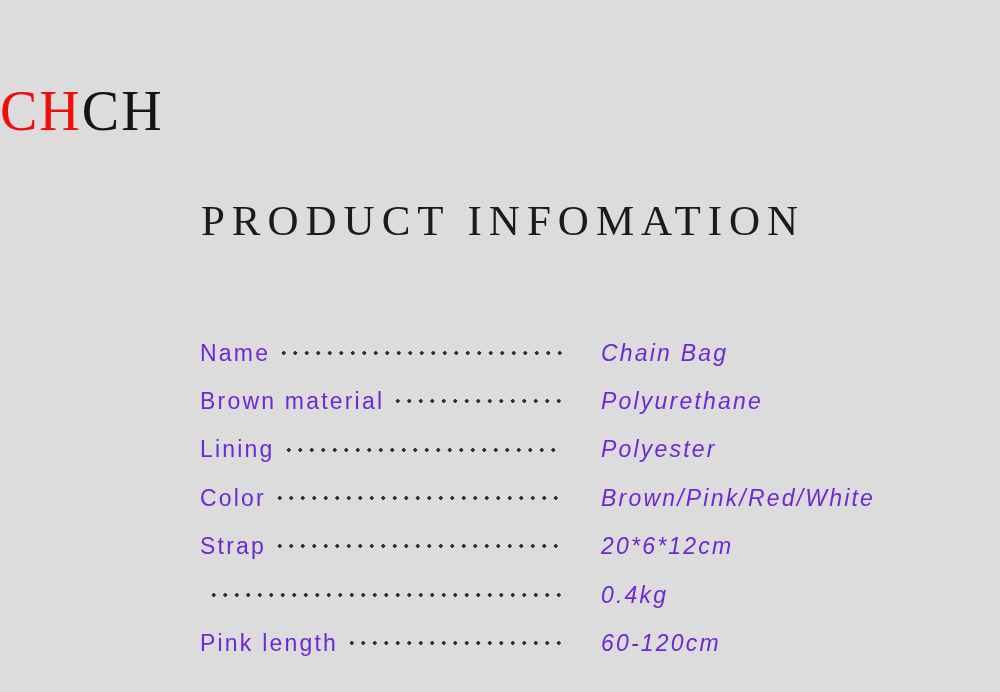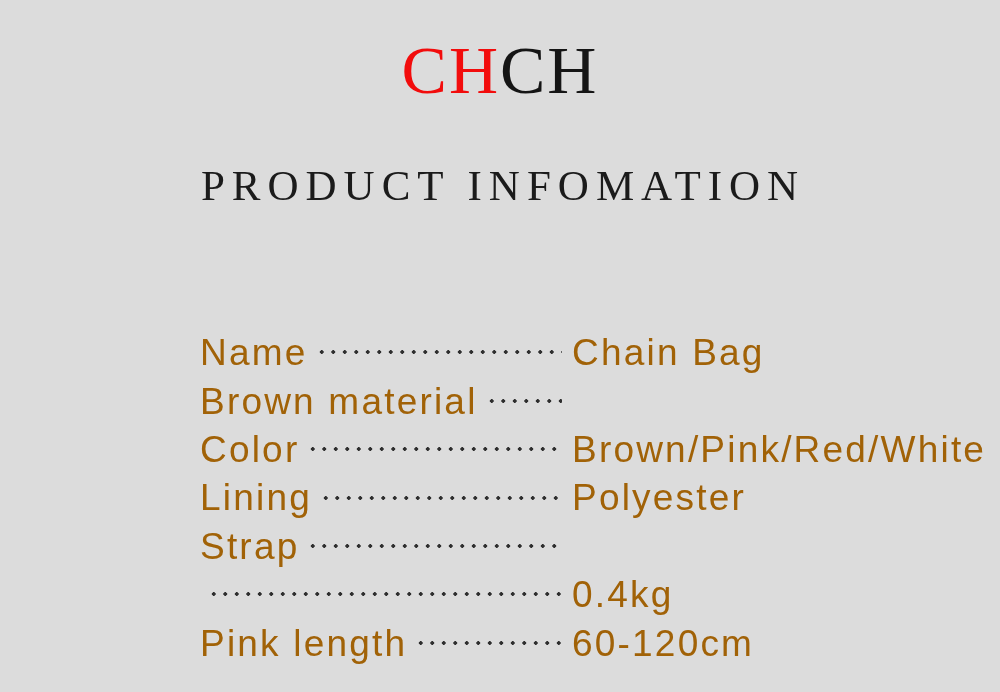--- a/index.html
+++ b/index.html
@@ -8,24 +8,23 @@
   }
   .page {
     position: relative;
     width: 1000px;
     height: 692px;
     background: #dcdcdc;
     overflow: hidden;
     font-family: "Liberation Sans", sans-serif;
   }
   .logo {
-    padding-top: 36px;
-    text-align: center;
+    padding-top: 83px;
     font-family: "Liberation Serif", serif;
-    font-size: 68px;
+    font-size: 56px;
     line-height: 1;
     letter-spacing: 2px;
     white-space: nowrap;
   }
   .logo .logo-red   { color: #f20c0c; }
   .logo .logo-black { color: #151515; }
   .title {
     margin-top: 60px;
     text-align: center;
     font-family: "Liberation Serif", serif;
@@ -39,24 +38,25 @@
   .specs {
     position: absolute;
     left: 200px;
     top: 329px;
     width: 710px;
   }
   .spec-row {
     display: flex;
     align-items: center;
     height: 48.4px;
-    font-size: 37px;
+    font-size: 23px;
     letter-spacing: 2.2px;
-    color: #a16207;
+    color: #6d28d9;
     white-space: nowrap;
+    gap: 29px;
   }
   .lead {
     display: flex;
     align-items: center;
     width: 372px;
     flex: 0 0 372px;
   }
   .spec-label {
     flex: 0 0 auto;
   }
@@ -64,20 +64,21 @@
     flex: 1 1 auto;
     height: 1.05em;
     margin: 0 10px 0 8px;
     background-image: radial-gradient(circle, #2e2e2e 1.7px, rgba(0,0,0,0) 1.9px);
     background-size: 11.5px 11.5px;
     background-repeat: repeat-x;
     background-position: 0 46%;
   }
   .spec-value {
     flex: 0 0 auto;
+    font-style: italic;
   }
 </style>
 </head>
 <body>
 
 <div class="page">
 
   <div class="logo">
     <span class="logo-red">CH</span><span class="logo-black">CH</span>
   </div>
@@ -92,43 +93,45 @@
         <span class="dots"></span>
       </div>
       <span class="spec-value">Chain Bag</span>
     </div>
 
     <div class="spec-row">
       <div class="lead">
         <span class="spec-label">Brown material</span>
         <span class="dots"></span>
       </div>
+      <span class="spec-value">Polyurethane</span>
+    </div>
+
+    <div class="spec-row">
+      <div class="lead">
+        <span class="spec-label">Lining</span>
+        <span class="dots"></span>
+      </div>
+      <span class="spec-value">Polyester</span>
     </div>
 
     <div class="spec-row">
       <div class="lead">
         <span class="spec-label">Color</span>
         <span class="dots"></span>
       </div>
       <span class="spec-value">Brown/Pink/Red/White</span>
     </div>
 
     <div class="spec-row">
       <div class="lead">
-        <span class="spec-label">Lining</span>
-        <span class="dots"></span>
-      </div>
-      <span class="spec-value">Polyester</span>
-    </div>
-
-    <div class="spec-row">
-      <div class="lead">
         <span class="spec-label">Strap</span>
         <span class="dots"></span>
       </div>
+      <span class="spec-value">20*6*12cm</span>
     </div>
 
     <div class="spec-row">
       <div class="lead">
         <span class="dots"></span>
       </div>
       <span class="spec-value">0.4kg</span>
     </div>
 
     <div class="spec-row">

